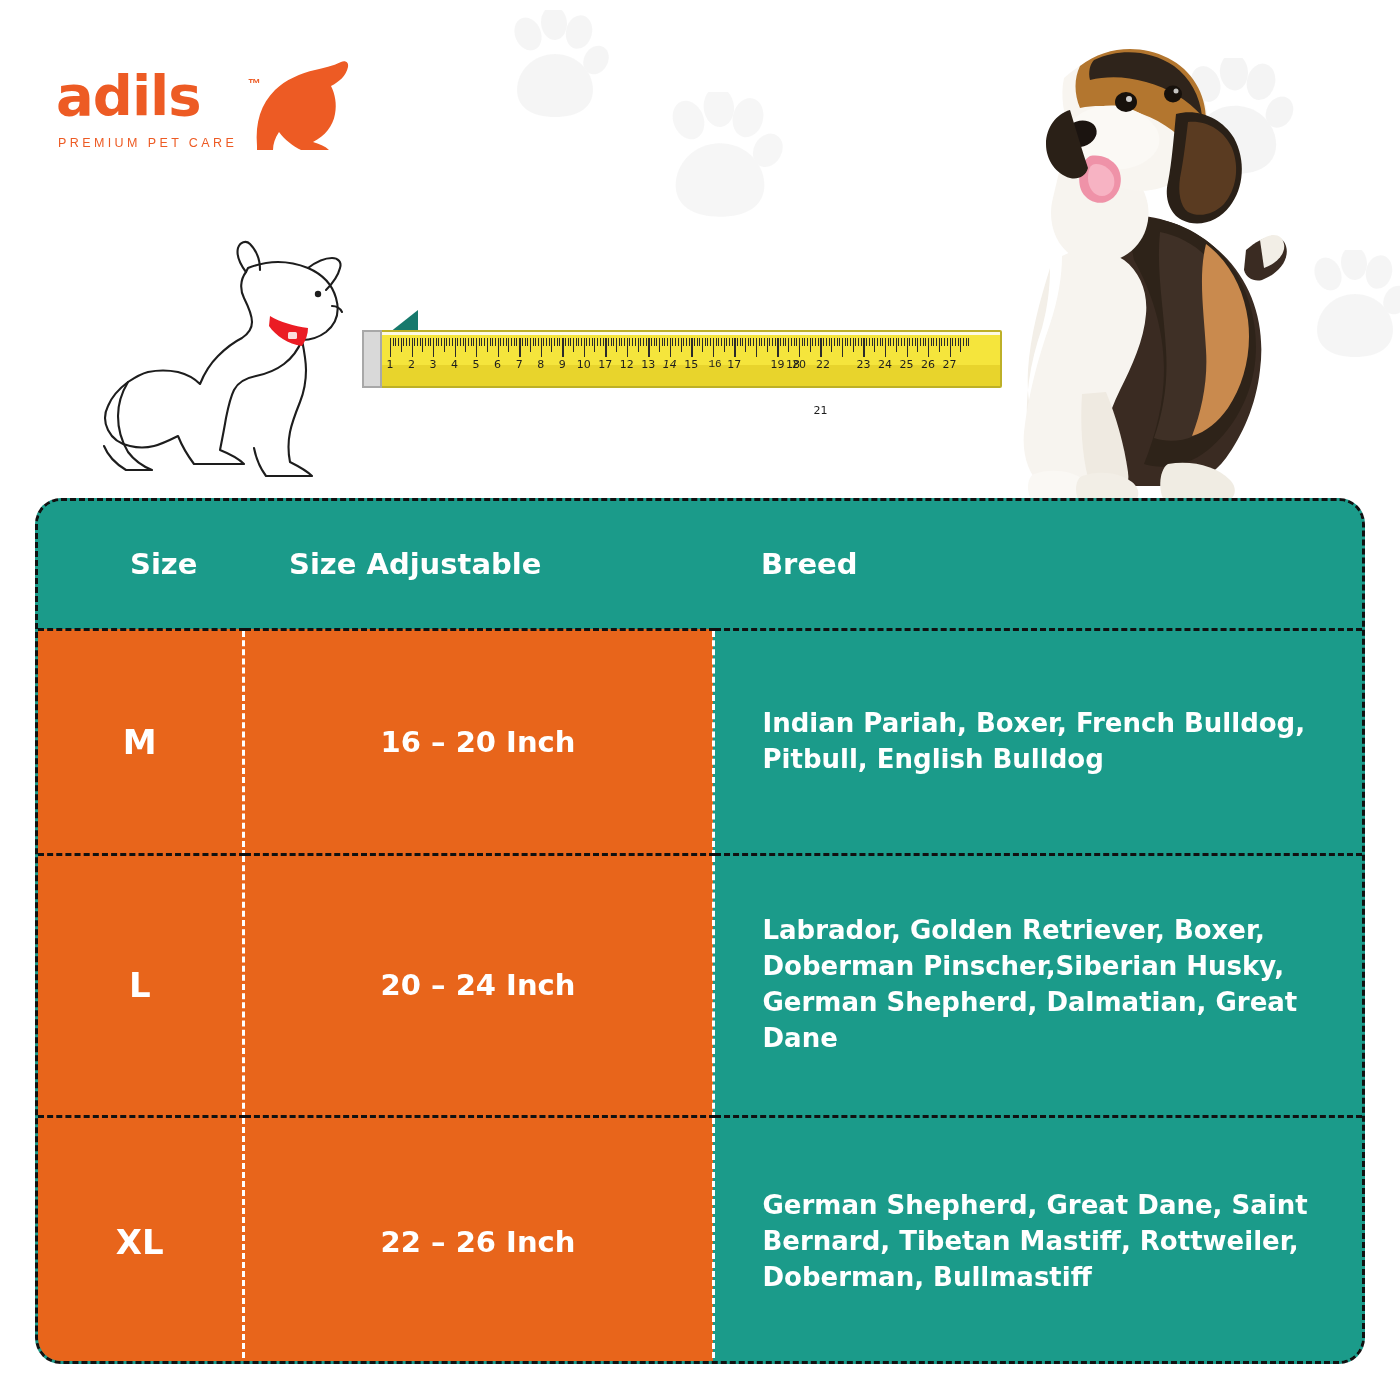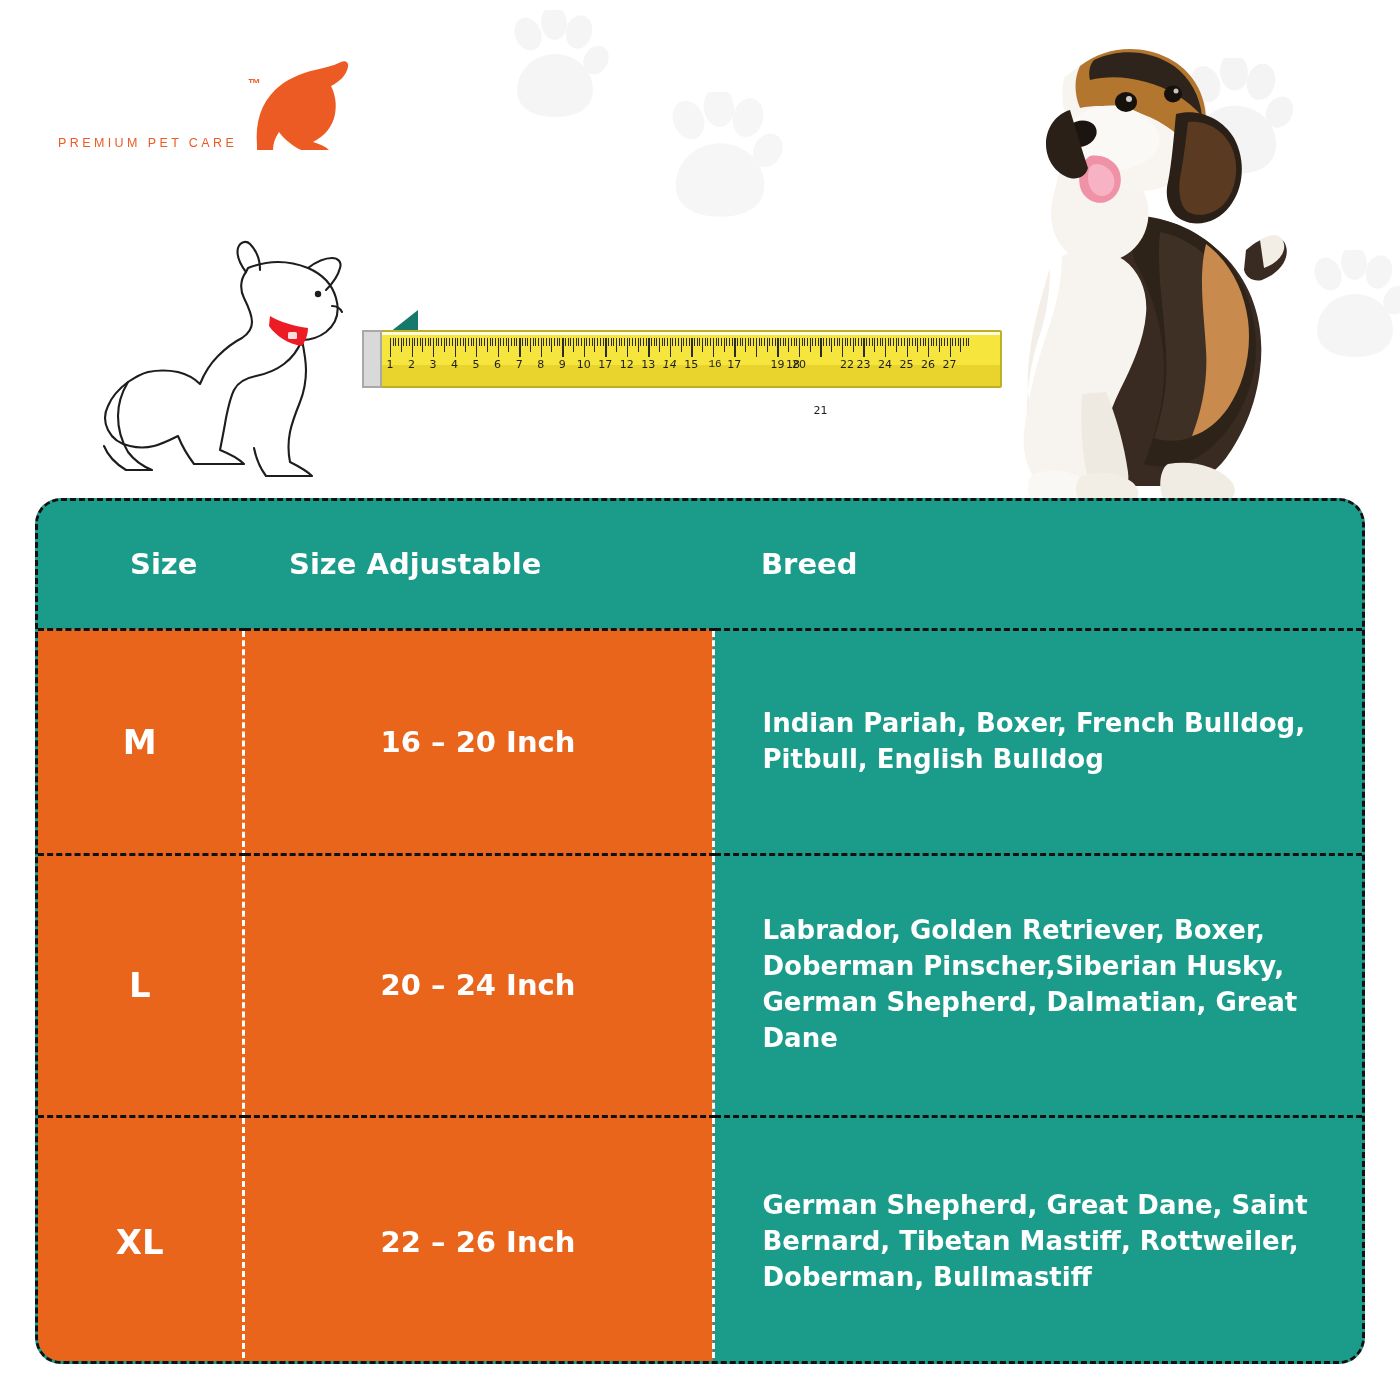--- a/index.html
+++ b/index.html
@@ -182,20 +182,21 @@
         <ellipse cx="28" cy="24" rx="13" ry="17" transform="rotate(-22 28 24)"></ellipse>
         <ellipse cx="54" cy="13" rx="13" ry="17" transform="rotate(-6 54 13)"></ellipse>
         <ellipse cx="79" cy="22" rx="13" ry="17" transform="rotate(14 79 22)"></ellipse>
         <ellipse cx="96" cy="50" rx="12" ry="15" transform="rotate(30 96 50)"></ellipse>
         <path d="M55 44c22 0 38 17 38 36 0 17-14 27-38 27s-38-10-38-27c0-19 16-36 38-36z"></path>
       </g>
     </svg>
   </div>
 
   <div id="logo-block">
+    <div id="logo-word">adils</div>
     <div id="logo-tm">™</div>
     <div id="logo-tagline">PREMIUM PET CARE</div>
     <div id="logo-dog">
       <svg width="105" height="95" viewBox="0 0 105 95">
         <path d="M8 86 C6 62 12 44 26 30 C36 20 52 13 66 10 C74 8 84 6 92 2 C96 0 100 2 99 7 C97 16 90 22 82 26 C86 34 88 44 86 54 C84 66 76 76 64 82 C70 84 76 86 80 90 L52 90 C44 86 36 80 30 72 C26 78 24 84 24 90 L8 90 Z" fill="#ED5B24"></path>
       </svg>
     </div>
   </div>
 
   <div id="outline-dog">
@@ -502,21 +503,21 @@
         <div class="tick major" style="left: 456.435px;"></div>
         <div class="tick-label" style="left: 456.435px; margin-top: 46px;">21</div>
         <div class="tick minor" style="left: 459.125px; height: 8px;"></div>
         <div class="tick minor" style="left: 461.815px; height: 8px;"></div>
         <div class="tick minor" style="left: 464.505px; height: 8px;"></div>
         <div class="tick minor" style="left: 467.196px; height: 14px;"></div>
         <div class="tick minor" style="left: 469.886px; height: 8px;"></div>
         <div class="tick minor" style="left: 472.576px; height: 8px;"></div>
         <div class="tick minor" style="left: 475.266px; height: 8px;"></div>
         <div class="tick major" style="left: 477.957px;"></div>
-        <div class="tick-label" style="left: 483px;">22</div>
+        <div class="tick-label" style="left: 459px;">22</div>
         <div class="tick minor" style="left: 480.647px; height: 8px;"></div>
         <div class="tick minor" style="left: 483.337px; height: 8px;"></div>
         <div class="tick minor" style="left: 486.027px; height: 8px;"></div>
         <div class="tick minor" style="left: 488.717px; height: 14px;"></div>
         <div class="tick minor" style="left: 491.408px; height: 8px;"></div>
         <div class="tick minor" style="left: 494.098px; height: 8px;"></div>
         <div class="tick minor" style="left: 496.788px; height: 8px;"></div>
         <div class="tick major" style="left: 499.478px;"></div>
         <div class="tick-label" style="left: 499.478px;">23</div>
         <div class="tick minor" style="left: 502.168px; height: 8px;"></div>

